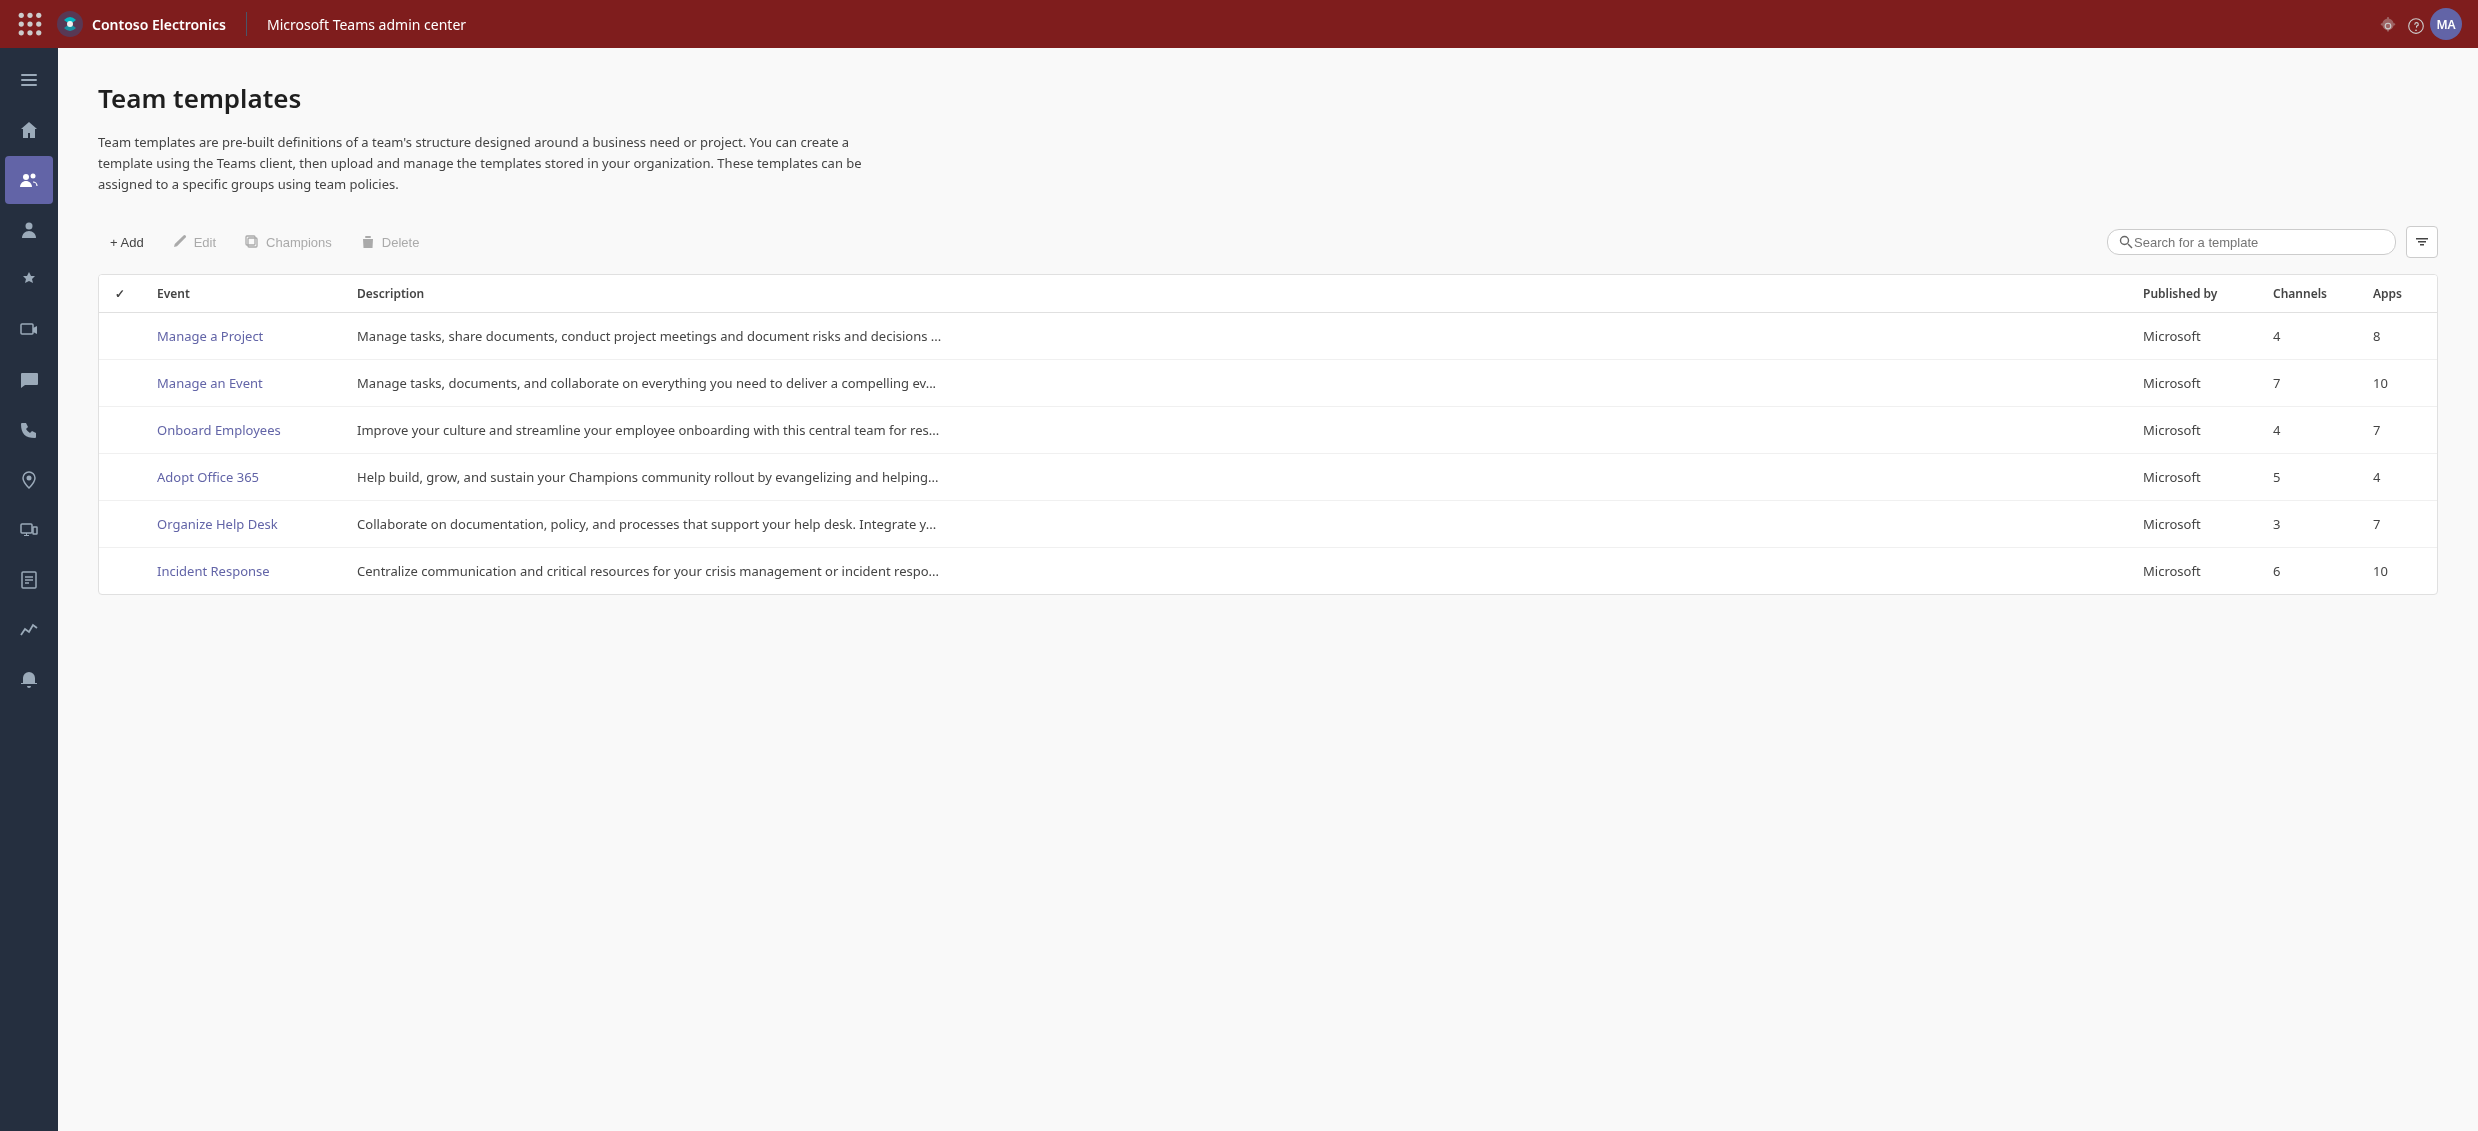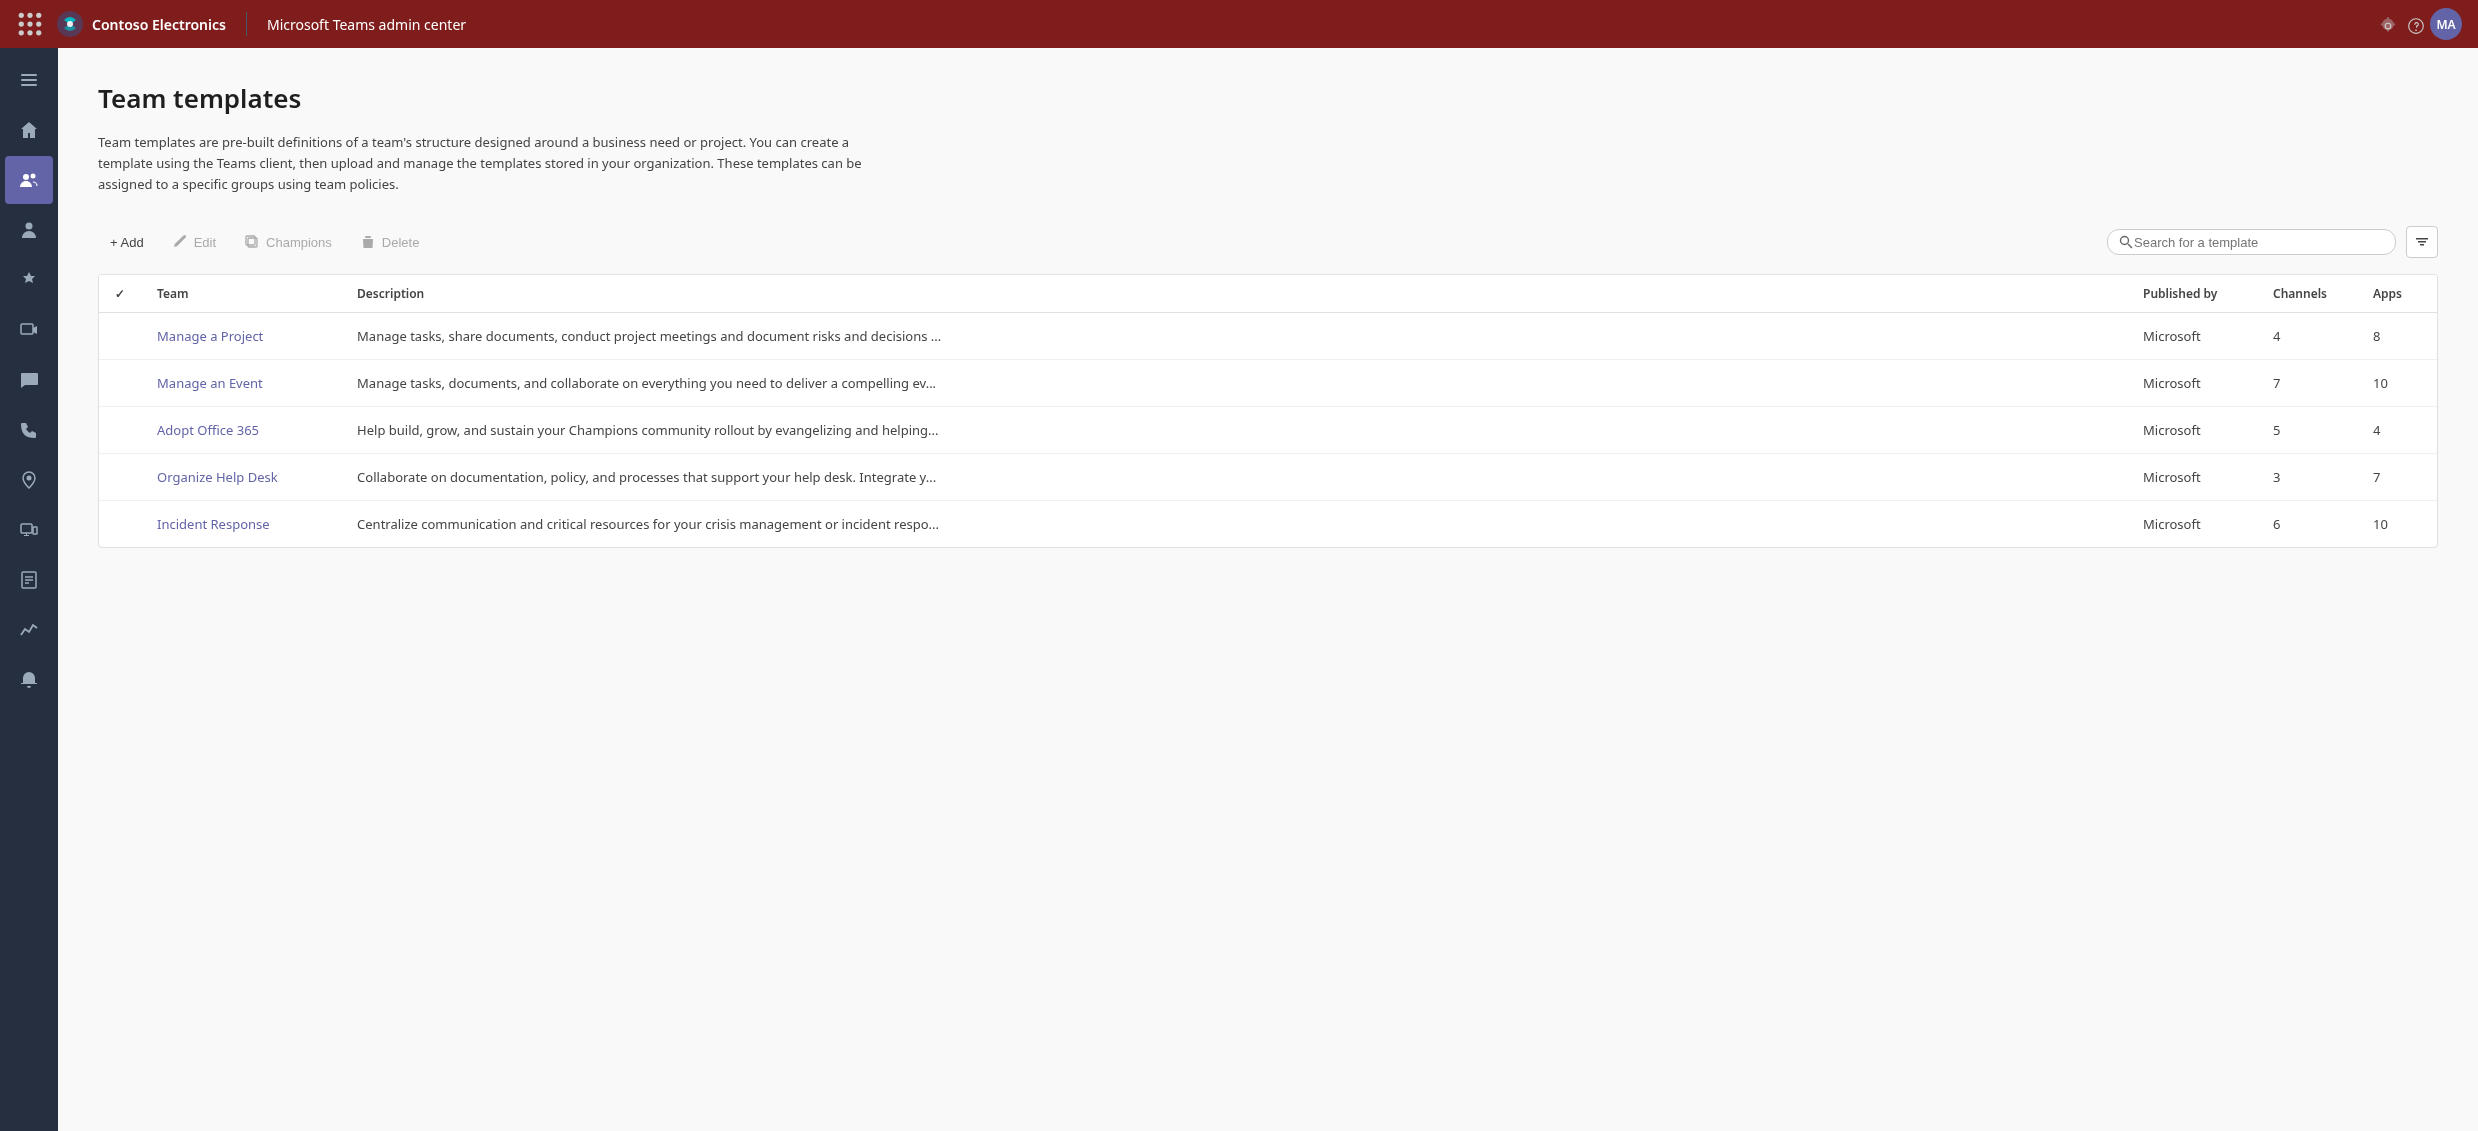--- a/index.html
+++ b/index.html
@@ -428,21 +428,21 @@
       </div>
 
       <div class="table-container">
         <table class="data-table">
           <thead>
             <tr>
               <th class="checkbox-col">
                 <span>✓</span>
               </th>
               <th class="name-col">
-                <span>Team</span>
+                <span>Event</span>
               </th>
               <th class="desc-col">
                 <span>Description</span>
               </th>
               <th class="pub-col">
                 <span>Published by</span>
               </th>
               <th class="channels-col">
                 <span>Channels</span>
               </th>
@@ -468,20 +468,30 @@
       <a class="template-link">Manage an Event</a>
     </td>
     <td>Manage tasks, documents, and collaborate on everything you need to deliver a compelling ev...</td>
     <td>Microsoft</td>
     <td>7</td>
     <td>10</td>
   </tr>
               <tr>
     <td class="checkbox-col"></td>
     <td>
+      <a class="template-link">Onboard Employees</a>
+    </td>
+    <td>Improve your culture and streamline your employee onboarding with this central team for res...</td>
+    <td>Microsoft</td>
+    <td>4</td>
+    <td>7</td>
+  </tr>
+              <tr>
+    <td class="checkbox-col"></td>
+    <td>
       <a class="template-link">Adopt Office 365</a>
     </td>
     <td>Help build, grow, and sustain your Champions community rollout by evangelizing and helping...</td>
     <td>Microsoft</td>
     <td>5</td>
     <td>4</td>
   </tr>
               <tr>
     <td class="checkbox-col"></td>
     <td>

